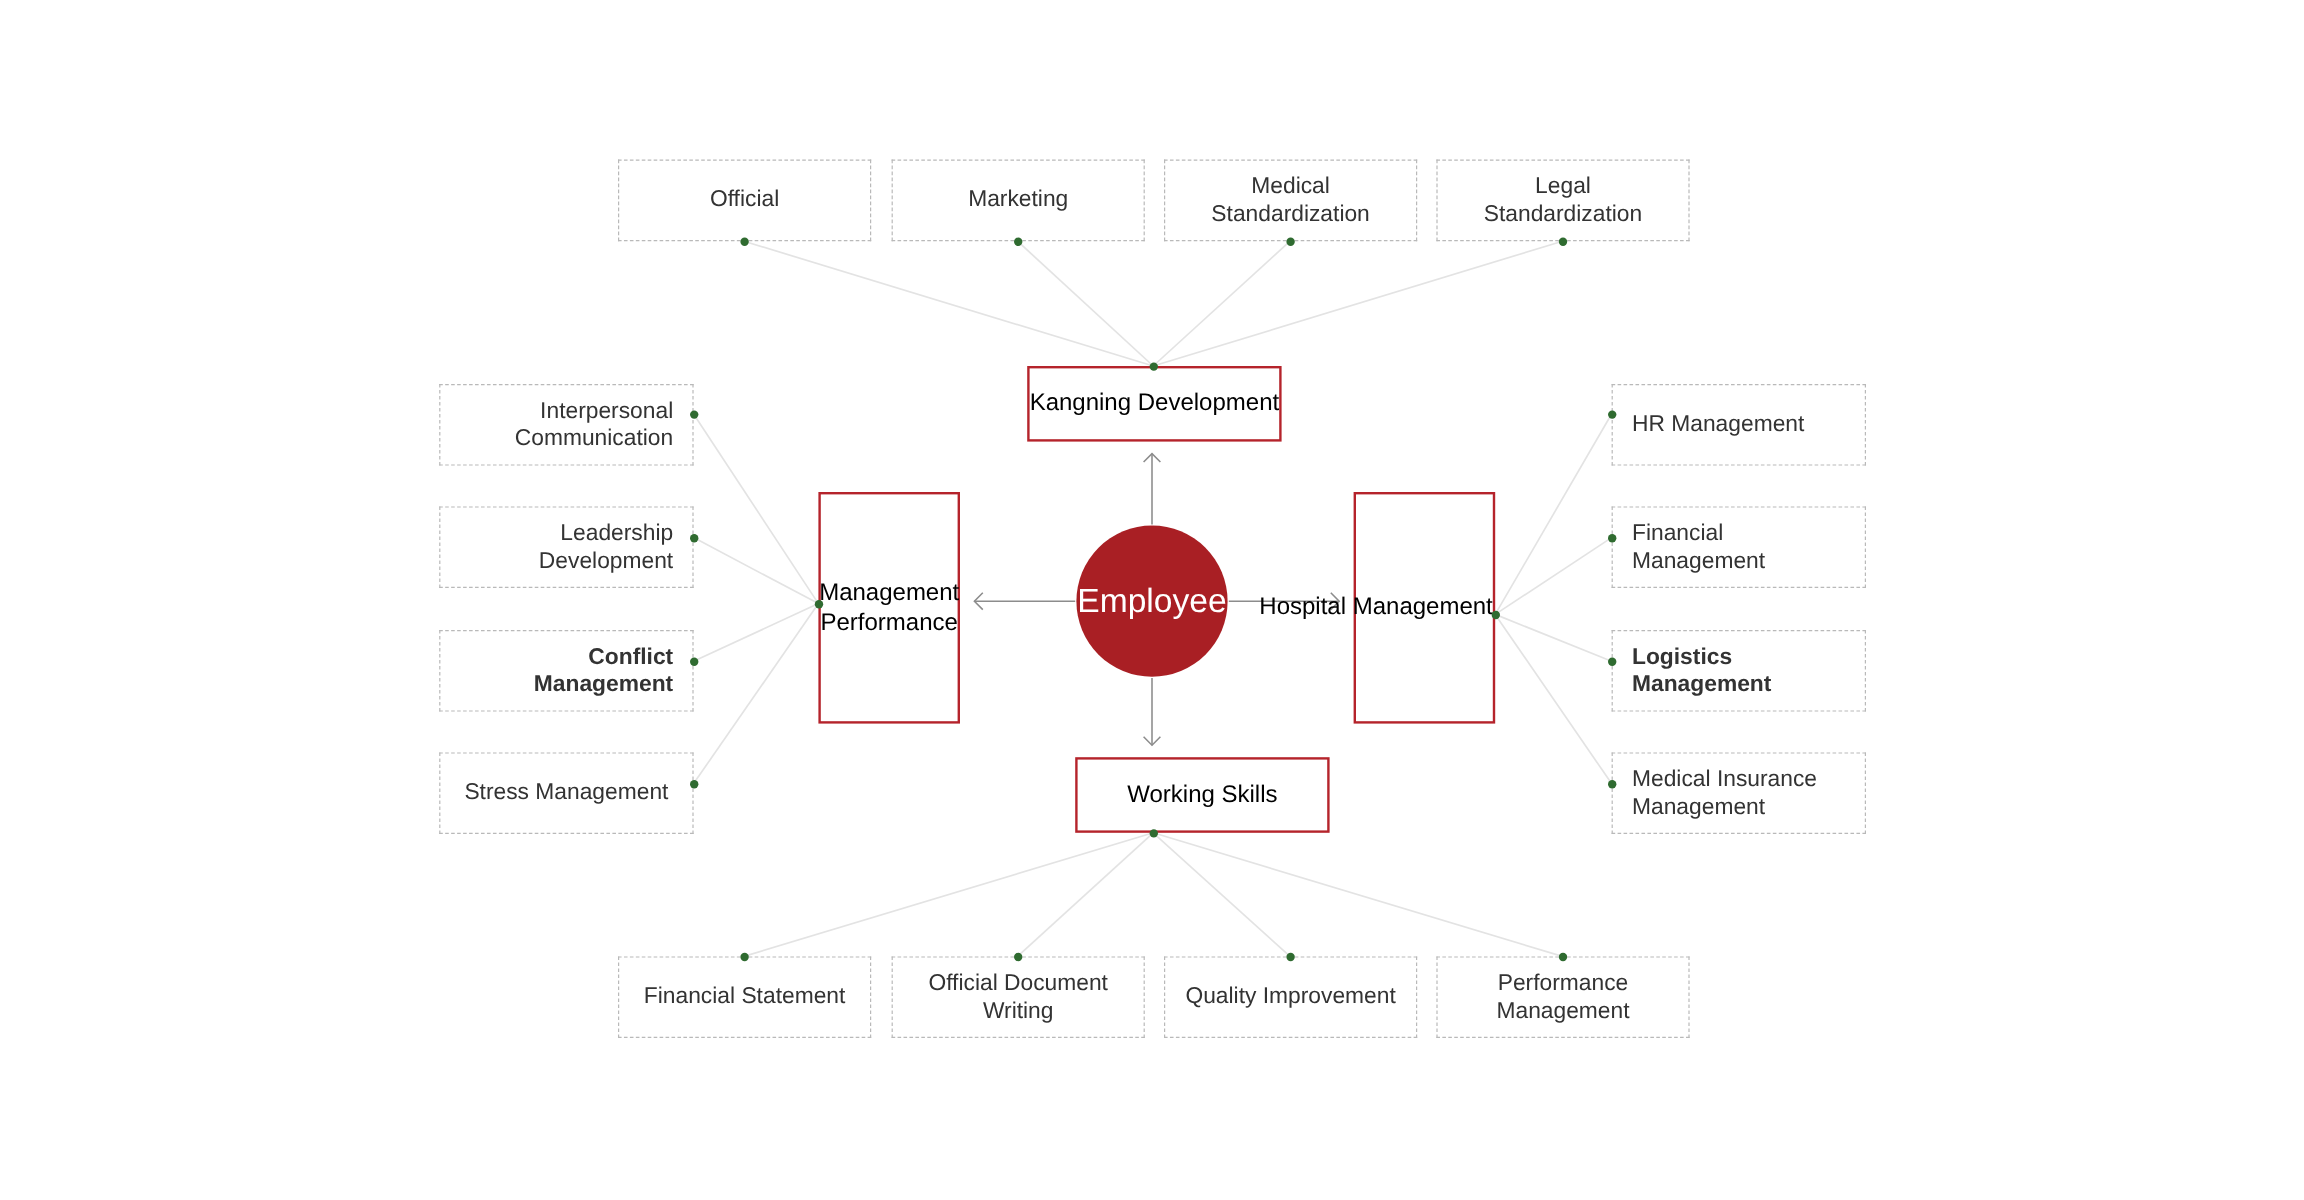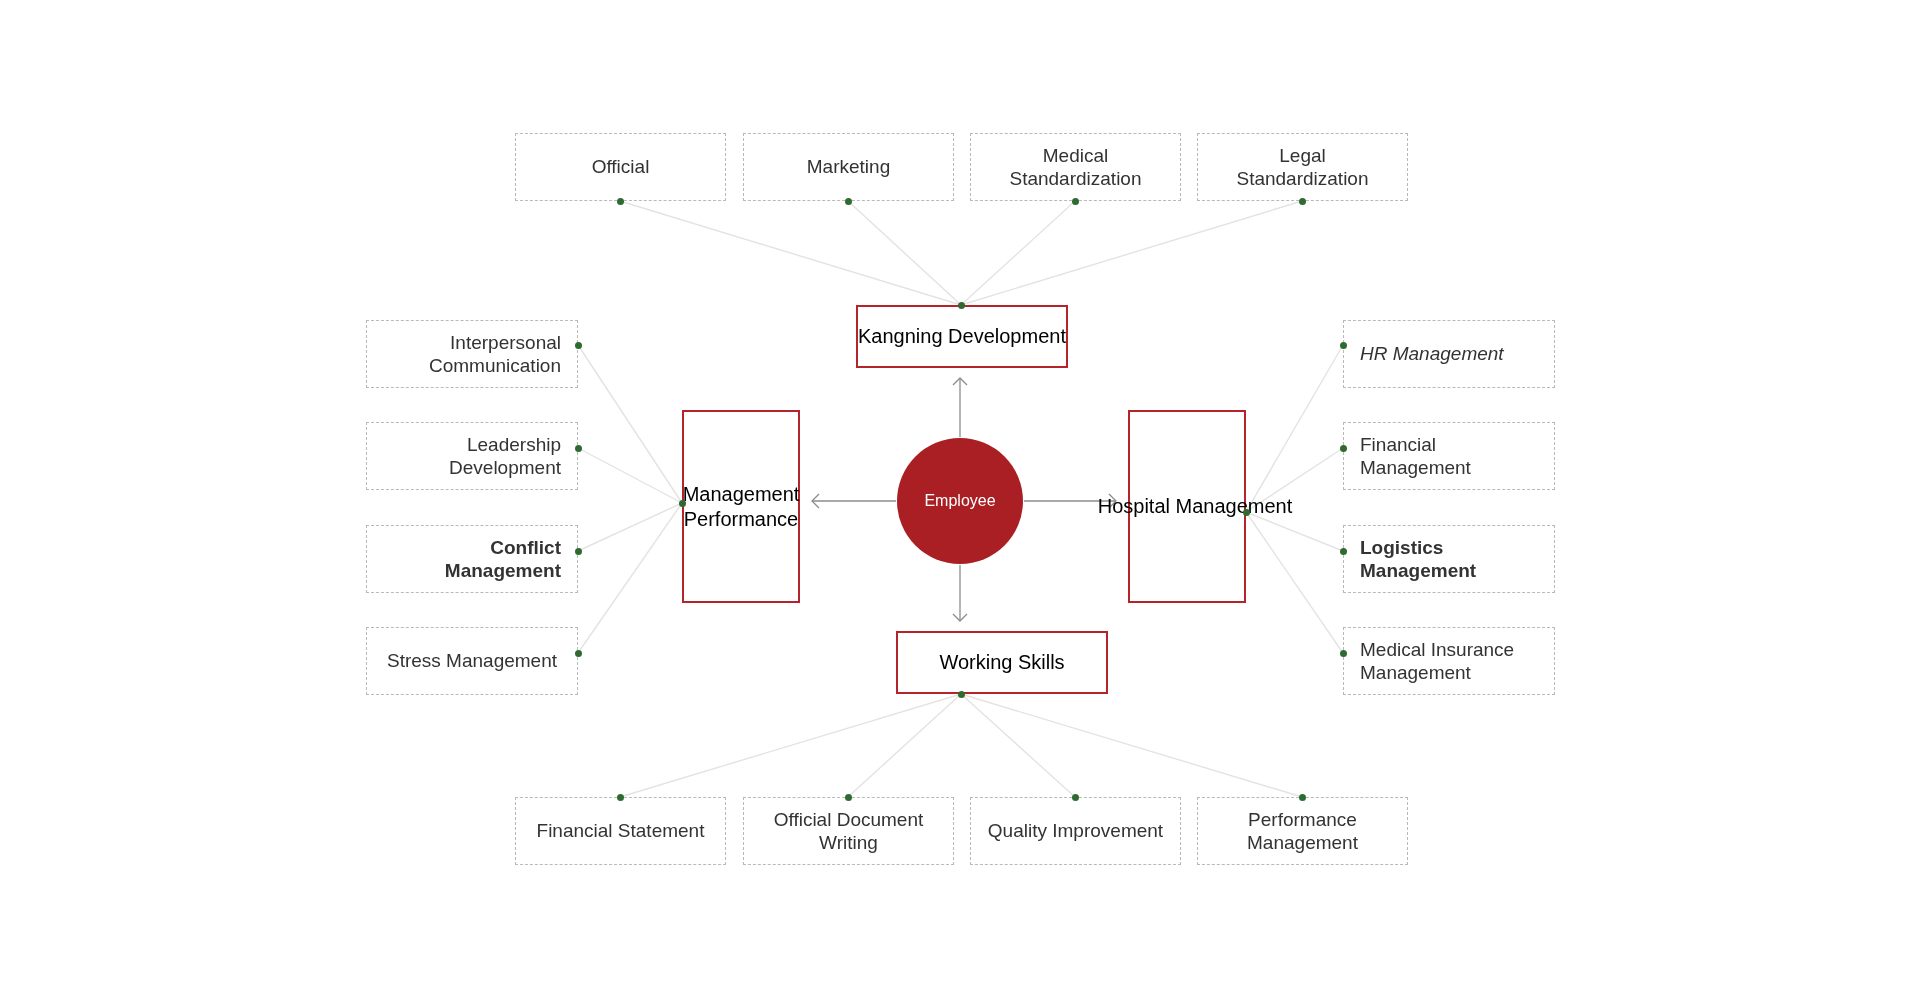--- a/index.html
+++ b/index.html
@@ -50,35 +50,35 @@
   .cat {
     border: 2px solid #b5232b;
     background: #ffffff;
     color: #000000;
     font-size: 20px;
     line-height: 1.22;
     justify-content: center;
     text-align: center;
   }
   .cat.overflow-text {
-    justify-content: center;
+    justify-content: flex-end;
     text-align: left;
     padding-left: 16px;
   }
   .cat.overflow-text .cat-label {
     white-space: nowrap;
   }
 
   
   .hub {
     position: absolute;
     border-radius: 50%;
     background: #a91f24;
     color: #ffffff;
-    font-size: 16px;
+    font-size: 28px;
     display: flex;
     align-items: center;
     justify-content: center;
   }
   .dot {
     position: absolute;
     width: 7px;
     height: 7px;
     border-radius: 50%;
     background: #2f6b30;
@@ -148,21 +148,21 @@
       </div>
       <div class="dot" style="left: 574.5px; top: 444.5px; background: rgb(47, 107, 48);"></div>
       <div class="node leaf align-right" style="left: 366px; top: 525px; width: 212px; height: 68px; font-weight: bold;">
         <span>Conflict Management</span>
       </div>
       <div class="dot" style="left: 574.5px; top: 547.5px; background: rgb(47, 107, 48);"></div>
       <div class="node leaf align-right" style="left: 366px; top: 627px; width: 212px; height: 68px;">
         <span>Stress Management</span>
       </div>
       <div class="dot" style="left: 574.5px; top: 649.5px; background: rgb(47, 107, 48);"></div>
-      <div class="node leaf align-left" style="left: 1343px; top: 320px; width: 212px; height: 68px; font-style: italic;">
+      <div class="node leaf align-left" style="left: 1343px; top: 320px; width: 212px; height: 68px;">
         <span>HR Management</span>
       </div>
       <div class="dot" style="left: 1339.5px; top: 341.5px; background: rgb(47, 107, 48);"></div>
       <div class="node leaf align-left" style="left: 1343px; top: 422px; width: 212px; height: 68px;">
         <span>Financial Management</span>
       </div>
       <div class="dot" style="left: 1339.5px; top: 444.5px; background: rgb(47, 107, 48);"></div>
       <div class="node leaf align-left" style="left: 1343px; top: 525px; width: 212px; height: 68px; font-weight: bold;">
         <span>Logistics Management</span>
       </div>

